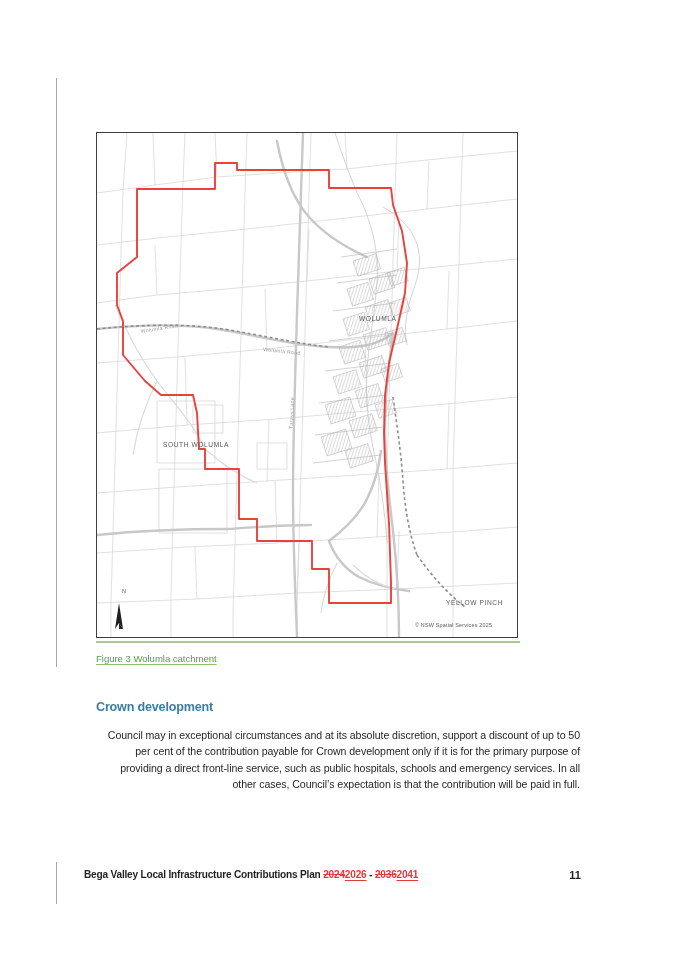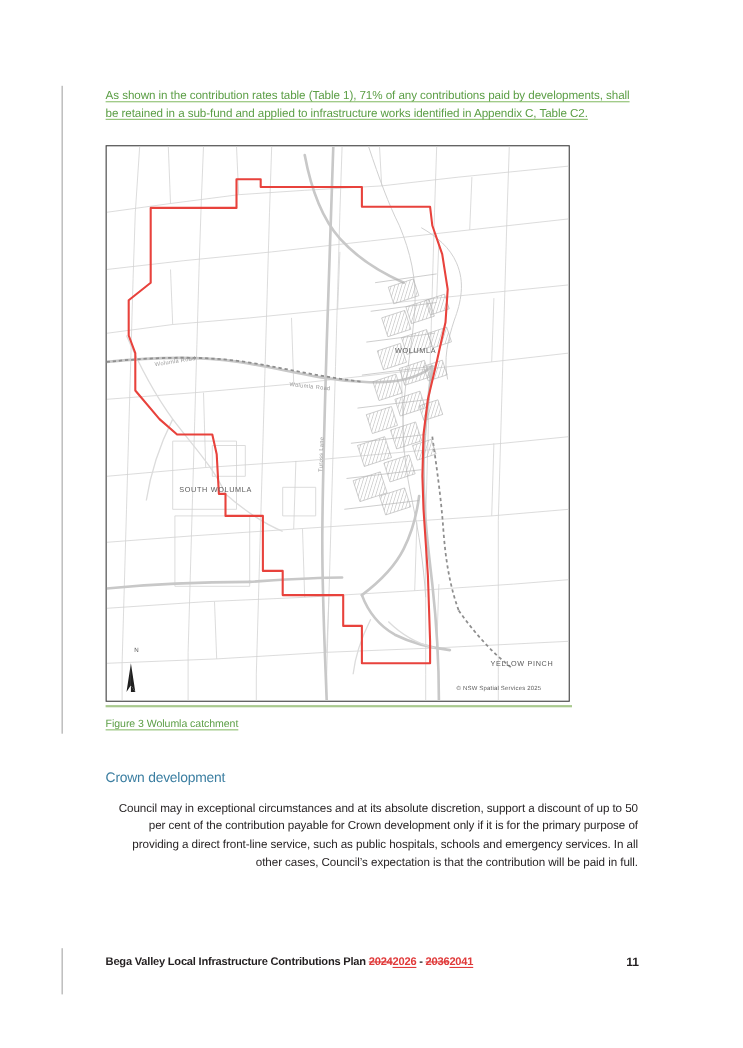--- a/index.html
+++ b/index.html
@@ -94,41 +94,41 @@
     fill: #9a9a9a;
     letter-spacing: 0.3px;
   }
 
   
   .section-heading {
     position: absolute;
     left: 96px;
     top: 700px;
     font-size: 12.6px;
-    font-weight: normal;
+    font-weight: bold;
     color: #3b7ea1;
     letter-spacing: -0.2px;
   }
   .body-para {
     position: absolute;
     left: 96px;
     width: 484px;
     font-size: 10.6px;
     line-height: 16.4px;
     color: #231f20;
     letter-spacing: -0.07px;
     text-align: right;
   }
   .para-1 { top: 727px; }
   .para-2 { top: 812px; }
 
   
   .footer {
     position: absolute;
-    left: 96px;
+    left: 84px;
     top: 869px;
     width: 484px;
     font-size: 10.1px;
     font-weight: bold;
     letter-spacing: -0.2px;
     color: #231f20;
   }
   .footer-title { display: inline; }
   .del-red {
     color: #e03a3a;
@@ -153,21 +153,20 @@
   }
 </style>
 </head>
 <body>
 
 <div class="page">
 
   <div class="change-bar body-bar"></div>
   <div class="change-bar footer-bar"></div>
 
-  <div class="ins-green intro-para">As shown in the contribution rates table (Table 1), 71% of any contributions paid by developments, shall be retained in a sub-fund and applied to infrastructure works identified in Appendix C, Table C2.</div>
 
   <div class="map-frame">
     <svg viewBox="0 0 420 504" xmlns="http://www.w3.org/2000/svg">
 
       <g stroke="#d2d2d2" stroke-width="0.7" fill="none">
         <path d="M0 60 L58 52 L120 44 L180 40 L250 36 L320 28 L420 18"></path>
         <path d="M0 112 L70 104 L150 96 L240 86 L330 76 L420 66"></path>
         <path d="M0 170 L60 162 L130 156 L210 148 L300 138 L420 126"></path>
         <path d="M0 230 L80 224 L170 216 L260 206 L350 196 L420 188"></path>
         <path d="M0 300 L90 292 L180 286 L270 278 L360 270 L420 264"></path>

